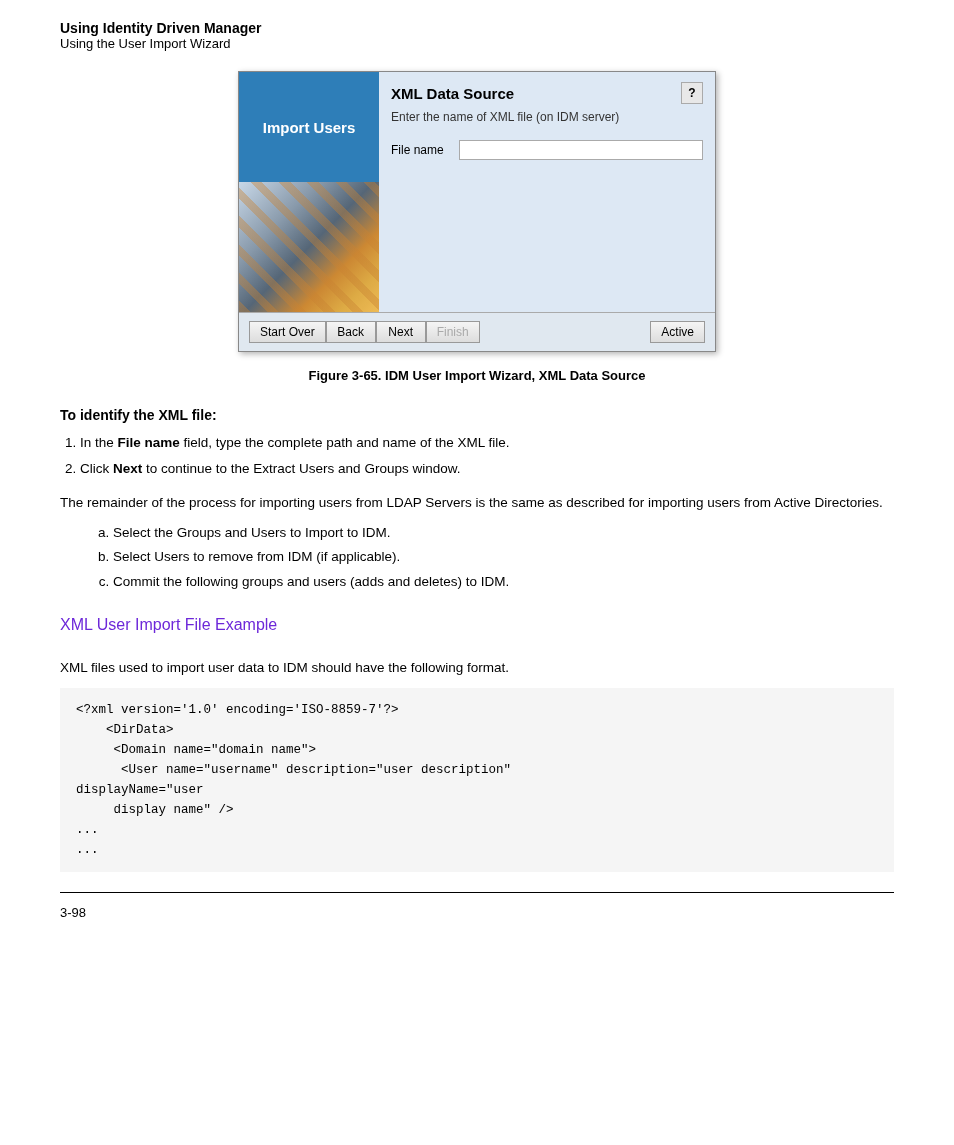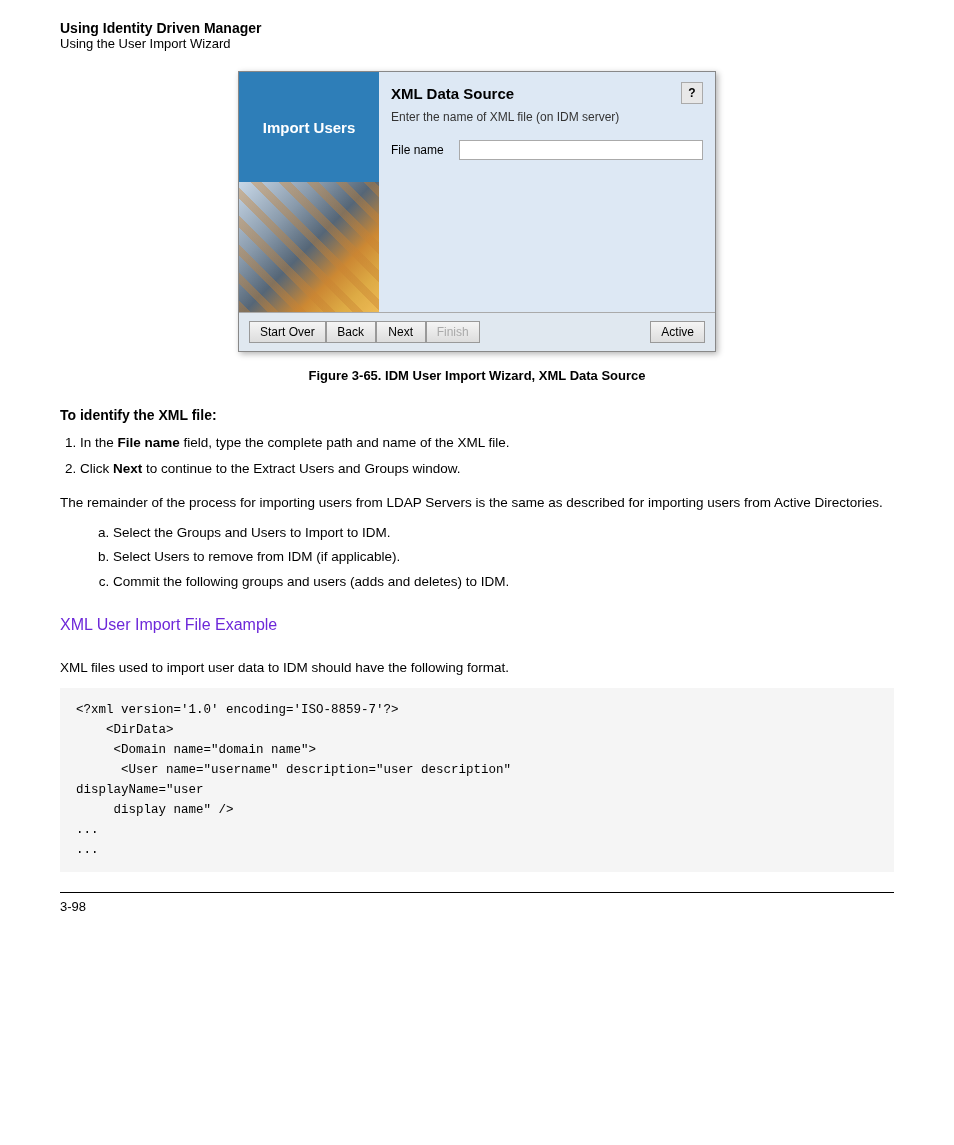--- a/index.html
+++ b/index.html
@@ -235,21 +235,21 @@
       border: none;
       padding: 12px 16px;
       margin: 10px 0 20px 0;
       line-height: 1.6;
       white-space: pre;
     }
 
     
     .page-footer {
       border-top: 1px solid #000;
-      padding-top: 6px;
+      padding-top: 12px;
       font-size: 13px;
     }
   </style>
 </head>
 <body>
 
 <div class="page-header">
   <div class="title-bold">Using Identity Driven Manager</div>
   <div class="subtitle">Using the User Import Wizard</div>
 </div>

